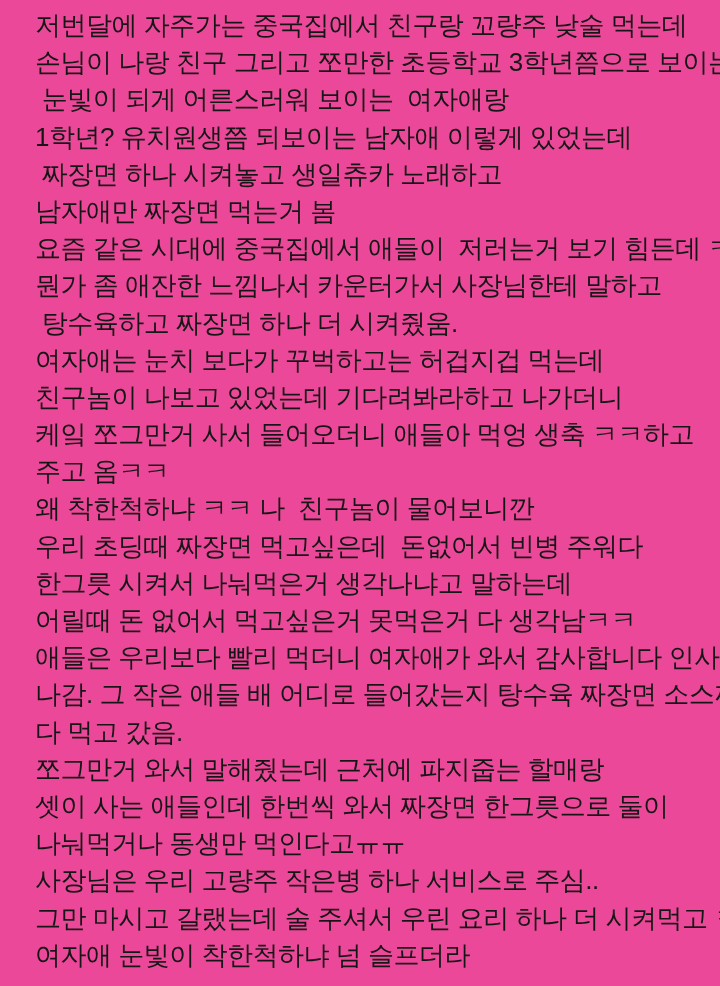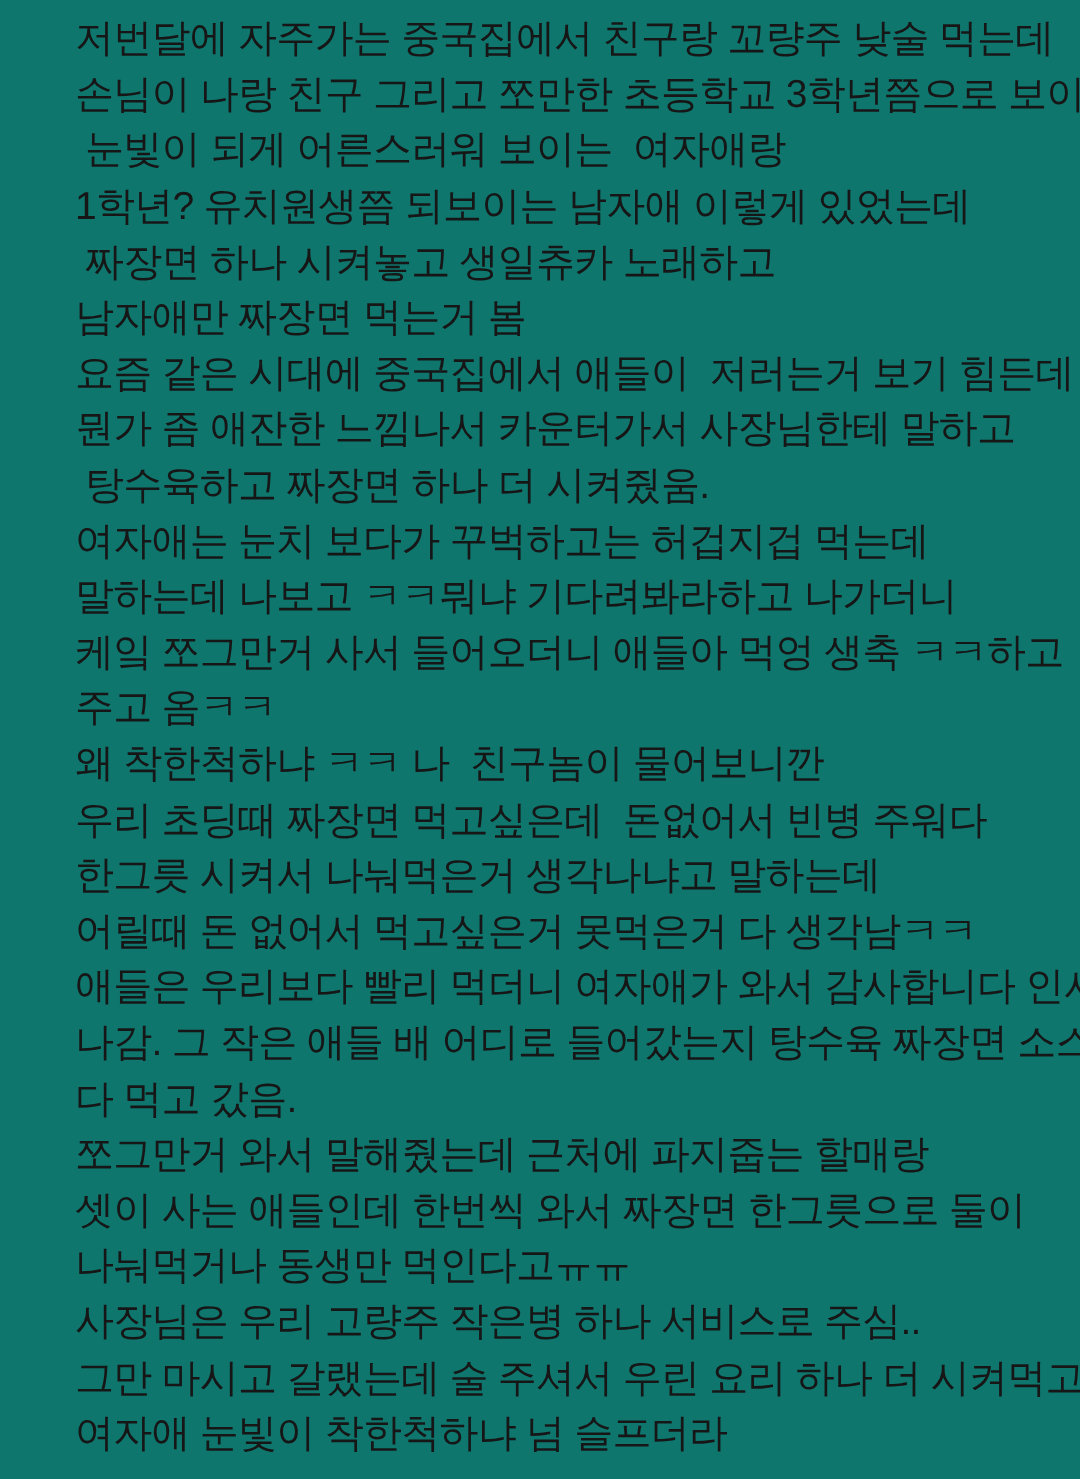--- a/index.html
+++ b/index.html
@@ -10,22 +10,22 @@
     width: 720px;
     height: 986px;
     background: #fcfcfc;
     overflow: hidden;
     font-family: "Liberation Sans", sans-serif;
   }
   .post-body {
     box-sizing: border-box;
     width: 720px;
     height: 986px;
-    padding: 7px 20px 0 50px;
-    background: #0f766e;
+    padding: 7px 20px 0 35px;
+    background: #ec4899;
   }
   .text-line {
     font-size: 26px;
     line-height: 37.2px;
     height: 37.2px;
     color: #161616;
     font-weight: 500;
     letter-spacing: -0.5px;
     white-space: pre;
     overflow: visible;
@@ -38,21 +38,21 @@
   <div class="text-line">저번달에 자주가는 중국집에서 친구랑 꼬량주 낮술 먹는데</div>
   <div class="text-line">손님이 나랑 친구 그리고 쪼만한 초등학교 3학년쯤으로 보이는</div>
   <div class="text-line"> 눈빛이 되게 어른스러워 보이는  여자애랑</div>
   <div class="text-line">1학년? 유치원생쯤 되보이는 남자애 이렇게 있었는데</div>
   <div class="text-line"> 짜장면 하나 시켜놓고 생일츄카 노래하고</div>
   <div class="text-line">남자애만 짜장면 먹는거 봄</div>
   <div class="text-line">요즘 같은 시대에 중국집에서 애들이  저러는거 보기 힘든데 ㅋㅋ</div>
   <div class="text-line">뭔가 좀 애잔한 느낌나서 카운터가서 사장님한테 말하고</div>
   <div class="text-line"> 탕수육하고 짜장면 하나 더 시켜줬움.</div>
   <div class="text-line">여자애는 눈치 보다가 꾸벅하고는 허겁지겁 먹는데</div>
-  <div class="text-line">말하는데 나보고 ㅋㅋ뭐냐 기다려봐라하고 나가더니</div>
+  <div class="text-line">친구놈이 나보고 있었는데 기다려봐라하고 나가더니</div>
   <div class="text-line">케잌 쪼그만거 사서 들어오더니 애들아 먹엉 생축 ㅋㅋ하고</div>
   <div class="text-line">주고 옴ㅋㅋ</div>
   <div class="text-line">왜 착한척하냐 ㅋㅋ 나  친구놈이 물어보니깐</div>
   <div class="text-line">우리 초딩때 짜장면 먹고싶은데  돈없어서 빈병 주워다</div>
   <div class="text-line">한그릇 시켜서 나눠먹은거 생각나냐고 말하는데</div>
   <div class="text-line">어릴때 돈 없어서 먹고싶은거 못먹은거 다 생각남ㅋㅋ</div>
   <div class="text-line">애들은 우리보다 빨리 먹더니 여자애가 와서 감사합니다 인사하고</div>
   <div class="text-line">나감. 그 작은 애들 배 어디로 들어갔는지 탕수육 짜장면 소스까지</div>
   <div class="text-line">다 먹고 갔음.</div>
   <div class="text-line">쪼그만거 와서 말해줬는데 근처에 파지줍는 할매랑</div>

